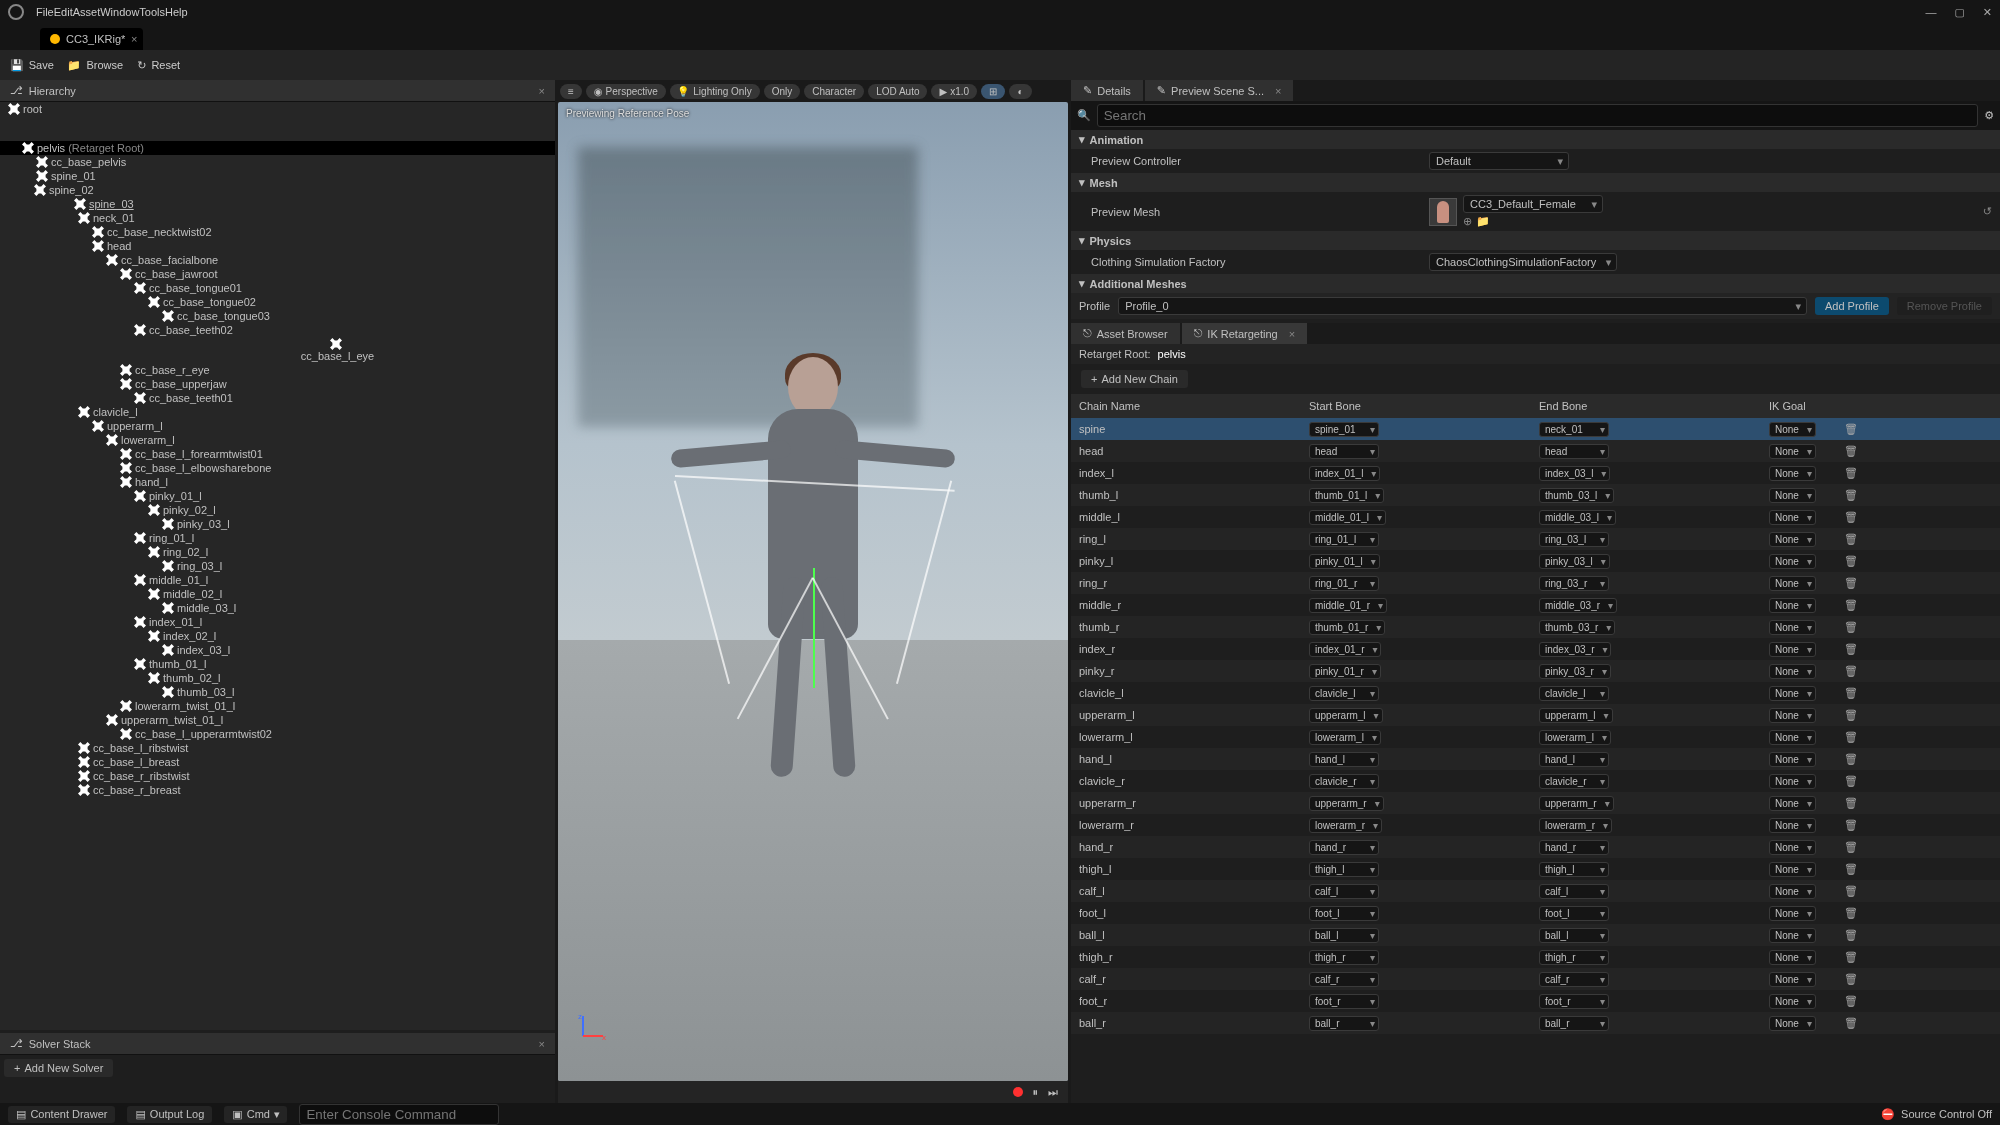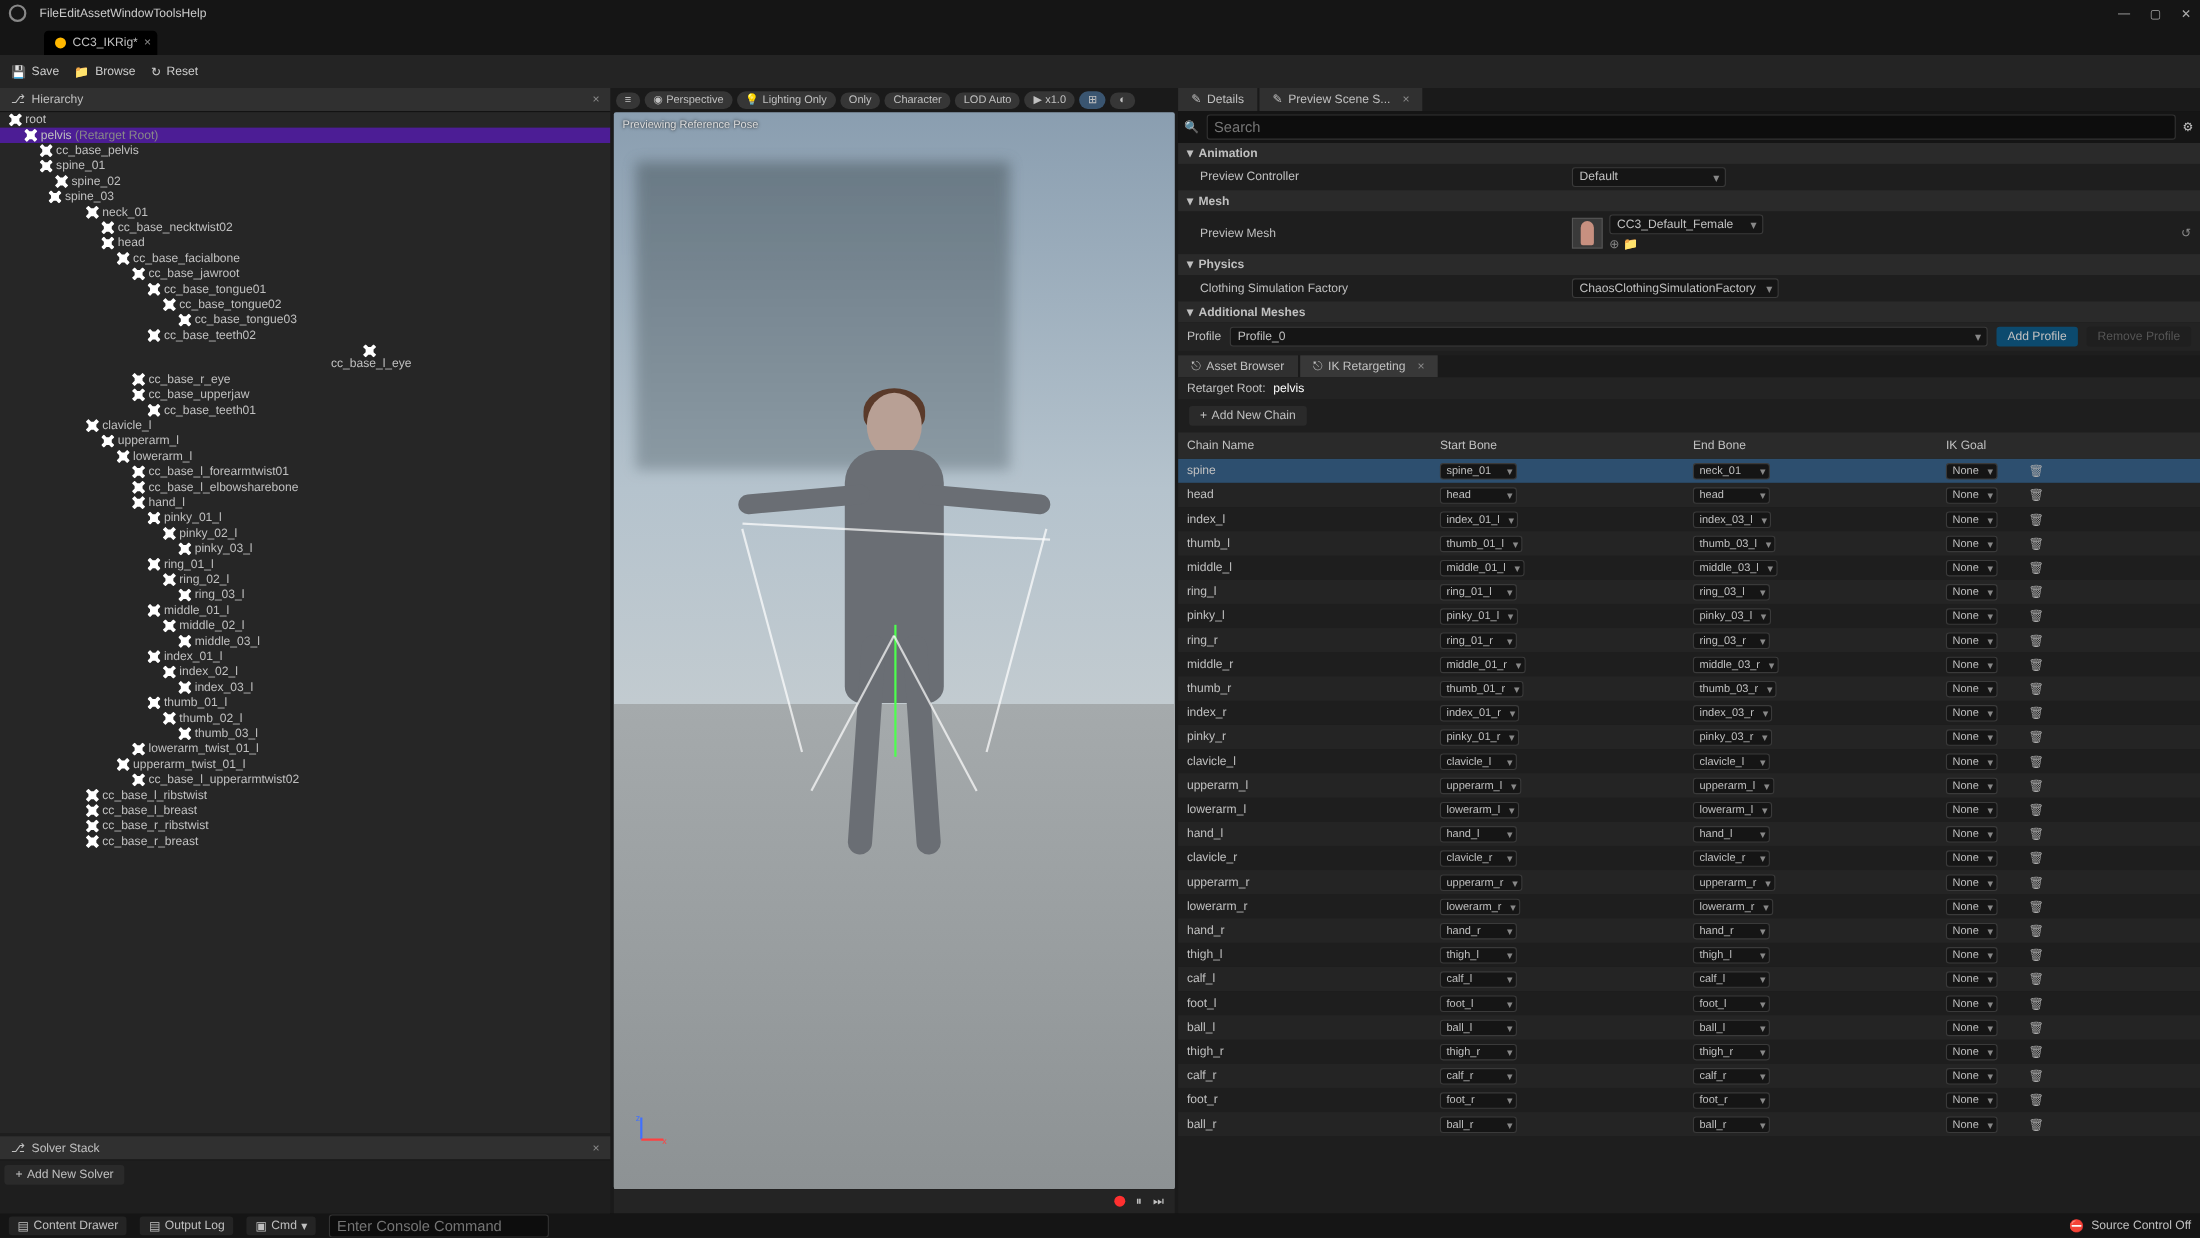--- a/index.html
+++ b/index.html
@@ -14,21 +14,21 @@
 .tab .dirty { width: 10px; height: 10px; background: #ffb800; border-radius: 50%; }
 .tab .close { position: absolute; right: 6px; color: #888; }
 .toolbar { height: 30px; background: #242424; display: flex; align-items: center; padding: 0 10px; gap: 14px; }
 .tool-btn { display: flex; align-items: center; gap: 5px; color: #ccc; cursor: pointer; }
 .main { display: flex; height: calc(1125px - 24px - 26px - 30px - 22px); }
 .left-panel { width: 555px; display: flex; flex-direction: column; background: #1e1e1e; }
 .panel-tab { background: #303030; padding: 4px 10px; display: flex; align-items: center; gap: 6px; border-bottom: 1px solid #111; }
 .panel-tab .close-x { margin-left: auto; color: #888; }
 .hierarchy { flex: 1; overflow: auto; background: #262626; font-size: 11px; }
 .hierarchy-row { padding: 1px 0; white-space: nowrap; display: flex; align-items: center; }
-.hierarchy-row.sel { background: #4c1d95; }
+.hierarchy-row.sel { background: #000000; margin-top: 25px; }
 .bone-icon { width: 12px; height: 12px; display: inline-block; background: #fff; clip-path: polygon(20% 0, 40% 20%, 60% 20%, 80% 0, 100% 20%, 80% 40%, 80% 60%, 100% 80%, 80% 100%, 60% 80%, 40% 80%, 20% 100%, 0 80%, 20% 60%, 20% 40%, 0 20%); margin-right: 3px; }
 .solver-panel { height: 70px; background: #1e1e1e; margin-top: 3px; }
 .add-btn { background: #2a2a2a; padding: 3px 10px; margin: 4px; display: inline-flex; align-items: center; gap: 4px; border-radius: 3px; cursor: pointer; }
 .viewport { width: 516px; display: flex; flex-direction: column; background: #1a1a1a; padding: 0 3px; }
 .vp-toolbar { height: 22px; display: flex; gap: 4px; align-items: center; padding: 2px; }
 .vp-pill { background: #363636; border-radius: 10px; padding: 2px 8px; font-size: 10px; display: flex; align-items: center; gap: 3px; }
 .vp-canvas { flex: 1; background: linear-gradient(180deg, #8a9eb0 0%, #b5c3cd 35%, #c2cbd0 55%, #9ea6ab 100%); position: relative; overflow: hidden; border-radius: 2px; }
 .vp-overlay { position: absolute; top: 6px; left: 8px; color: #ddd; font-size: 10px; text-shadow: 0 0 3px #000; }
 .building { position: absolute; top: 45px; left: 20px; width: 340px; height: 280px; background: linear-gradient(180deg, #5a6972, #7b8a93); filter: blur(6px); opacity: 0.7; }
 .ground { position: absolute; bottom: 0; left: 0; right: 0; height: 45%; background: linear-gradient(180deg, #a5aaac, #8d9294); }
@@ -142,25 +142,25 @@
           <span>pelvis <span style="color:#888">(Retarget Root)</span></span>
         </div>
         <div class="hierarchy-row" style="padding-left: 36px;">
           <span class="bone-icon"></span>
           <span>cc_base_pelvis</span>
         </div>
         <div class="hierarchy-row" style="padding-left: 36px;">
           <span class="bone-icon"></span>
           <span>spine_01</span>
         </div>
-        <div class="hierarchy-row" style="padding-left: 50px;">
+        <div class="hierarchy-row" style="padding-left: 34px;">
           <span class="bone-icon"></span>
           <span>spine_02</span>
         </div>
-        <div class="hierarchy-row" style="padding-left: 44px;">
+        <div class="hierarchy-row" style="padding-left: 74px; text-decoration: underline;">
           <span class="bone-icon"></span>
           <span>spine_03</span>
         </div>
         <div class="hierarchy-row" style="padding-left: 78px;">
           <span class="bone-icon"></span>
           <span>neck_01</span>
         </div>
         <div class="hierarchy-row" style="padding-left: 92px;">
           <span class="bone-icon"></span>
           <span>cc_base_necktwist02</span>

